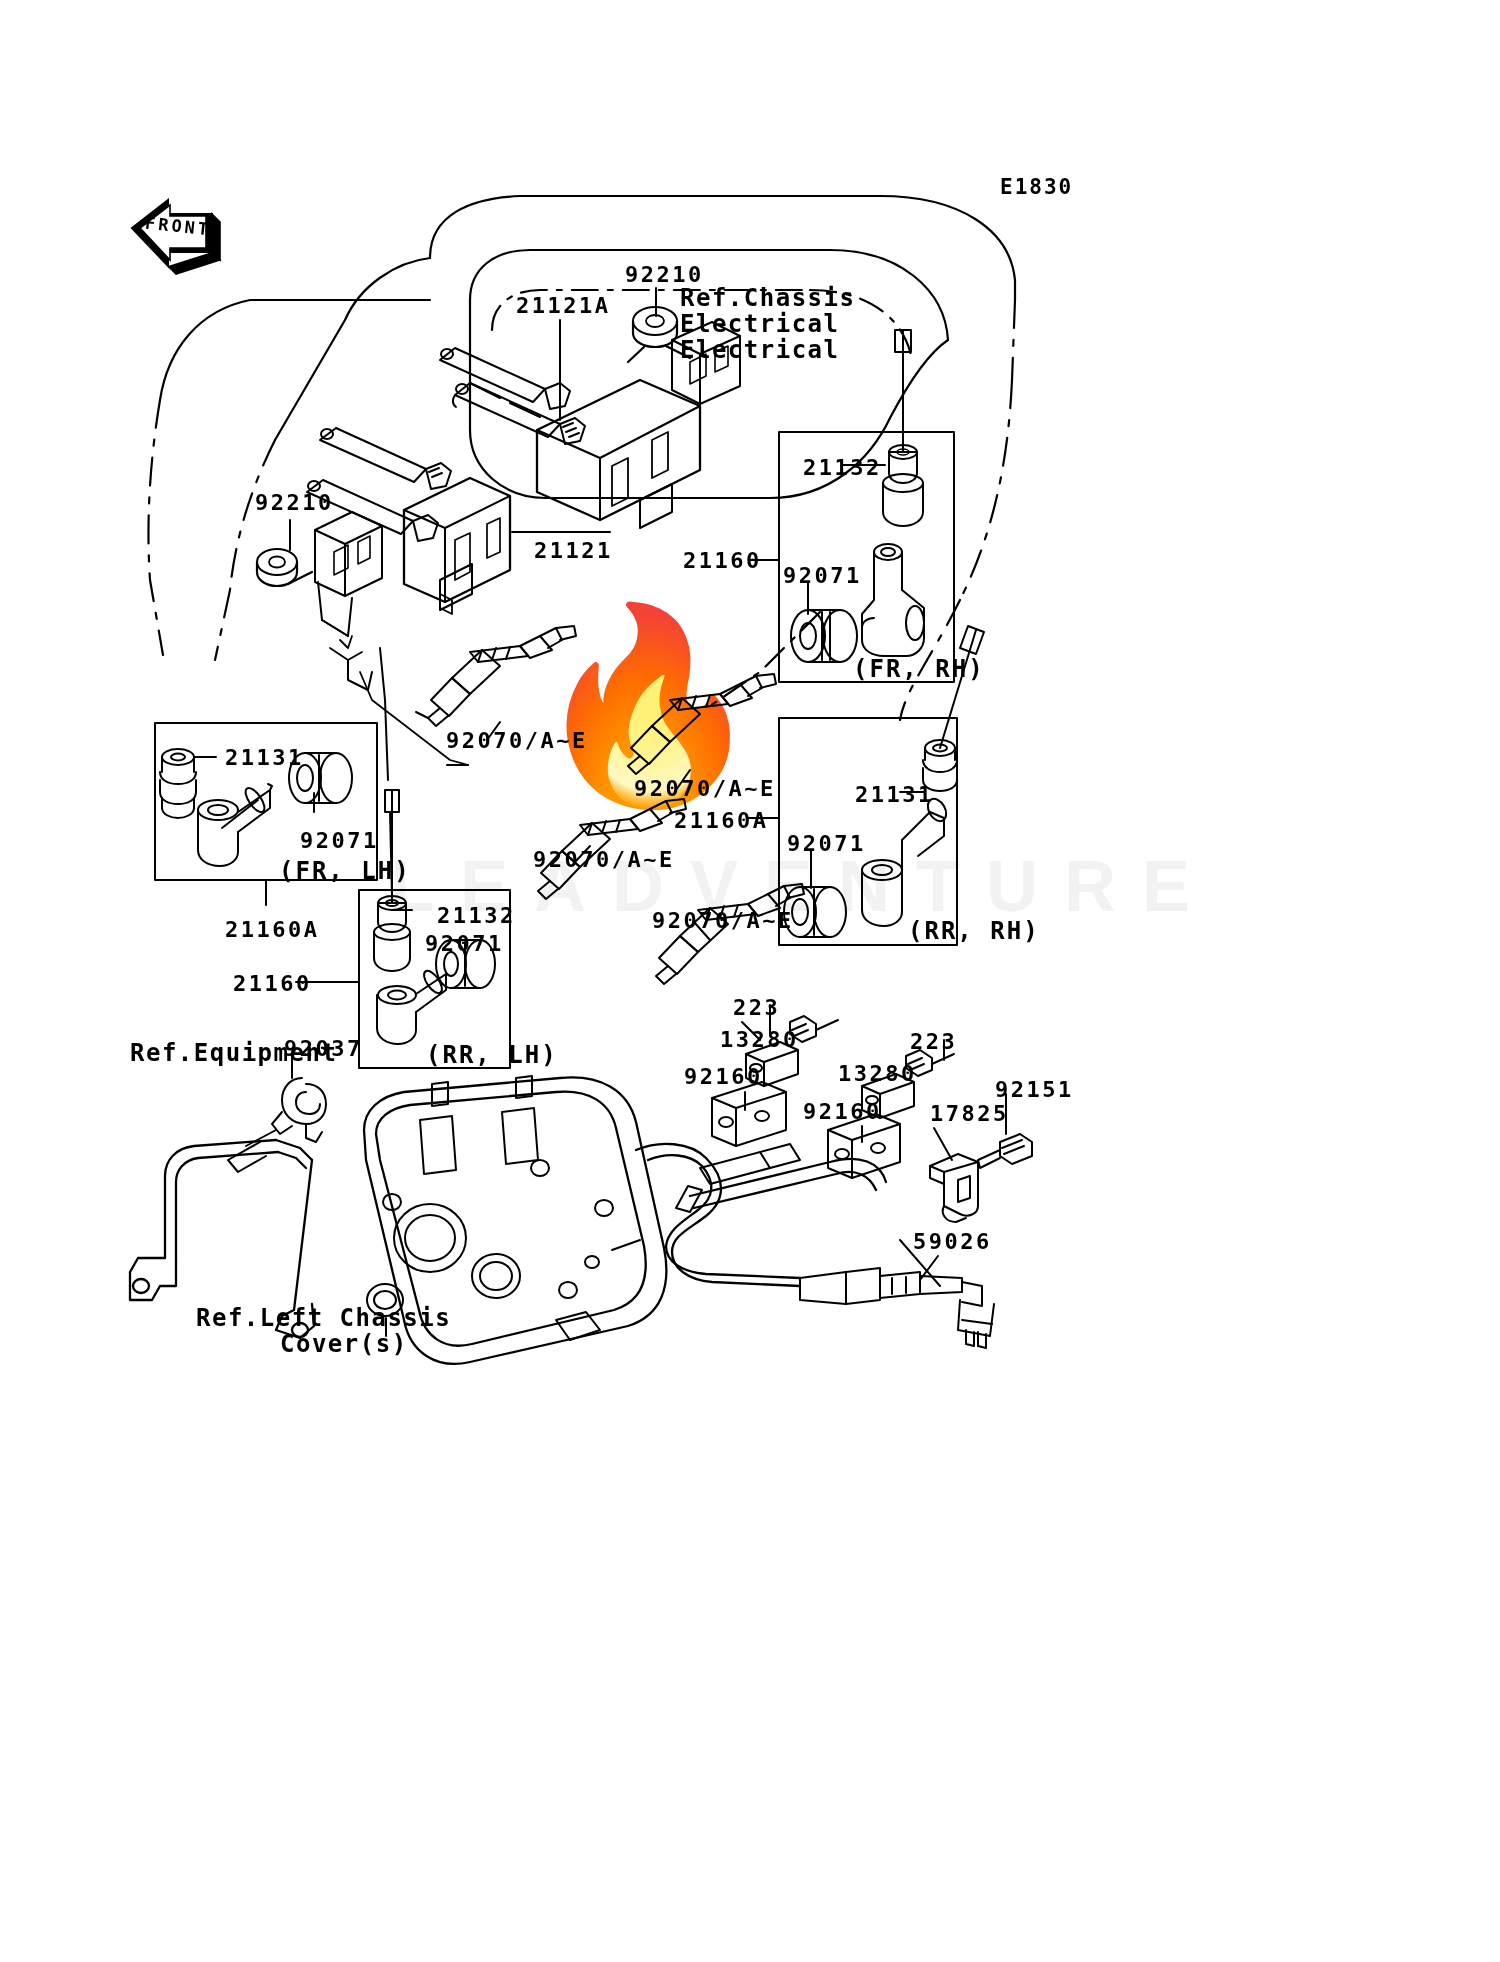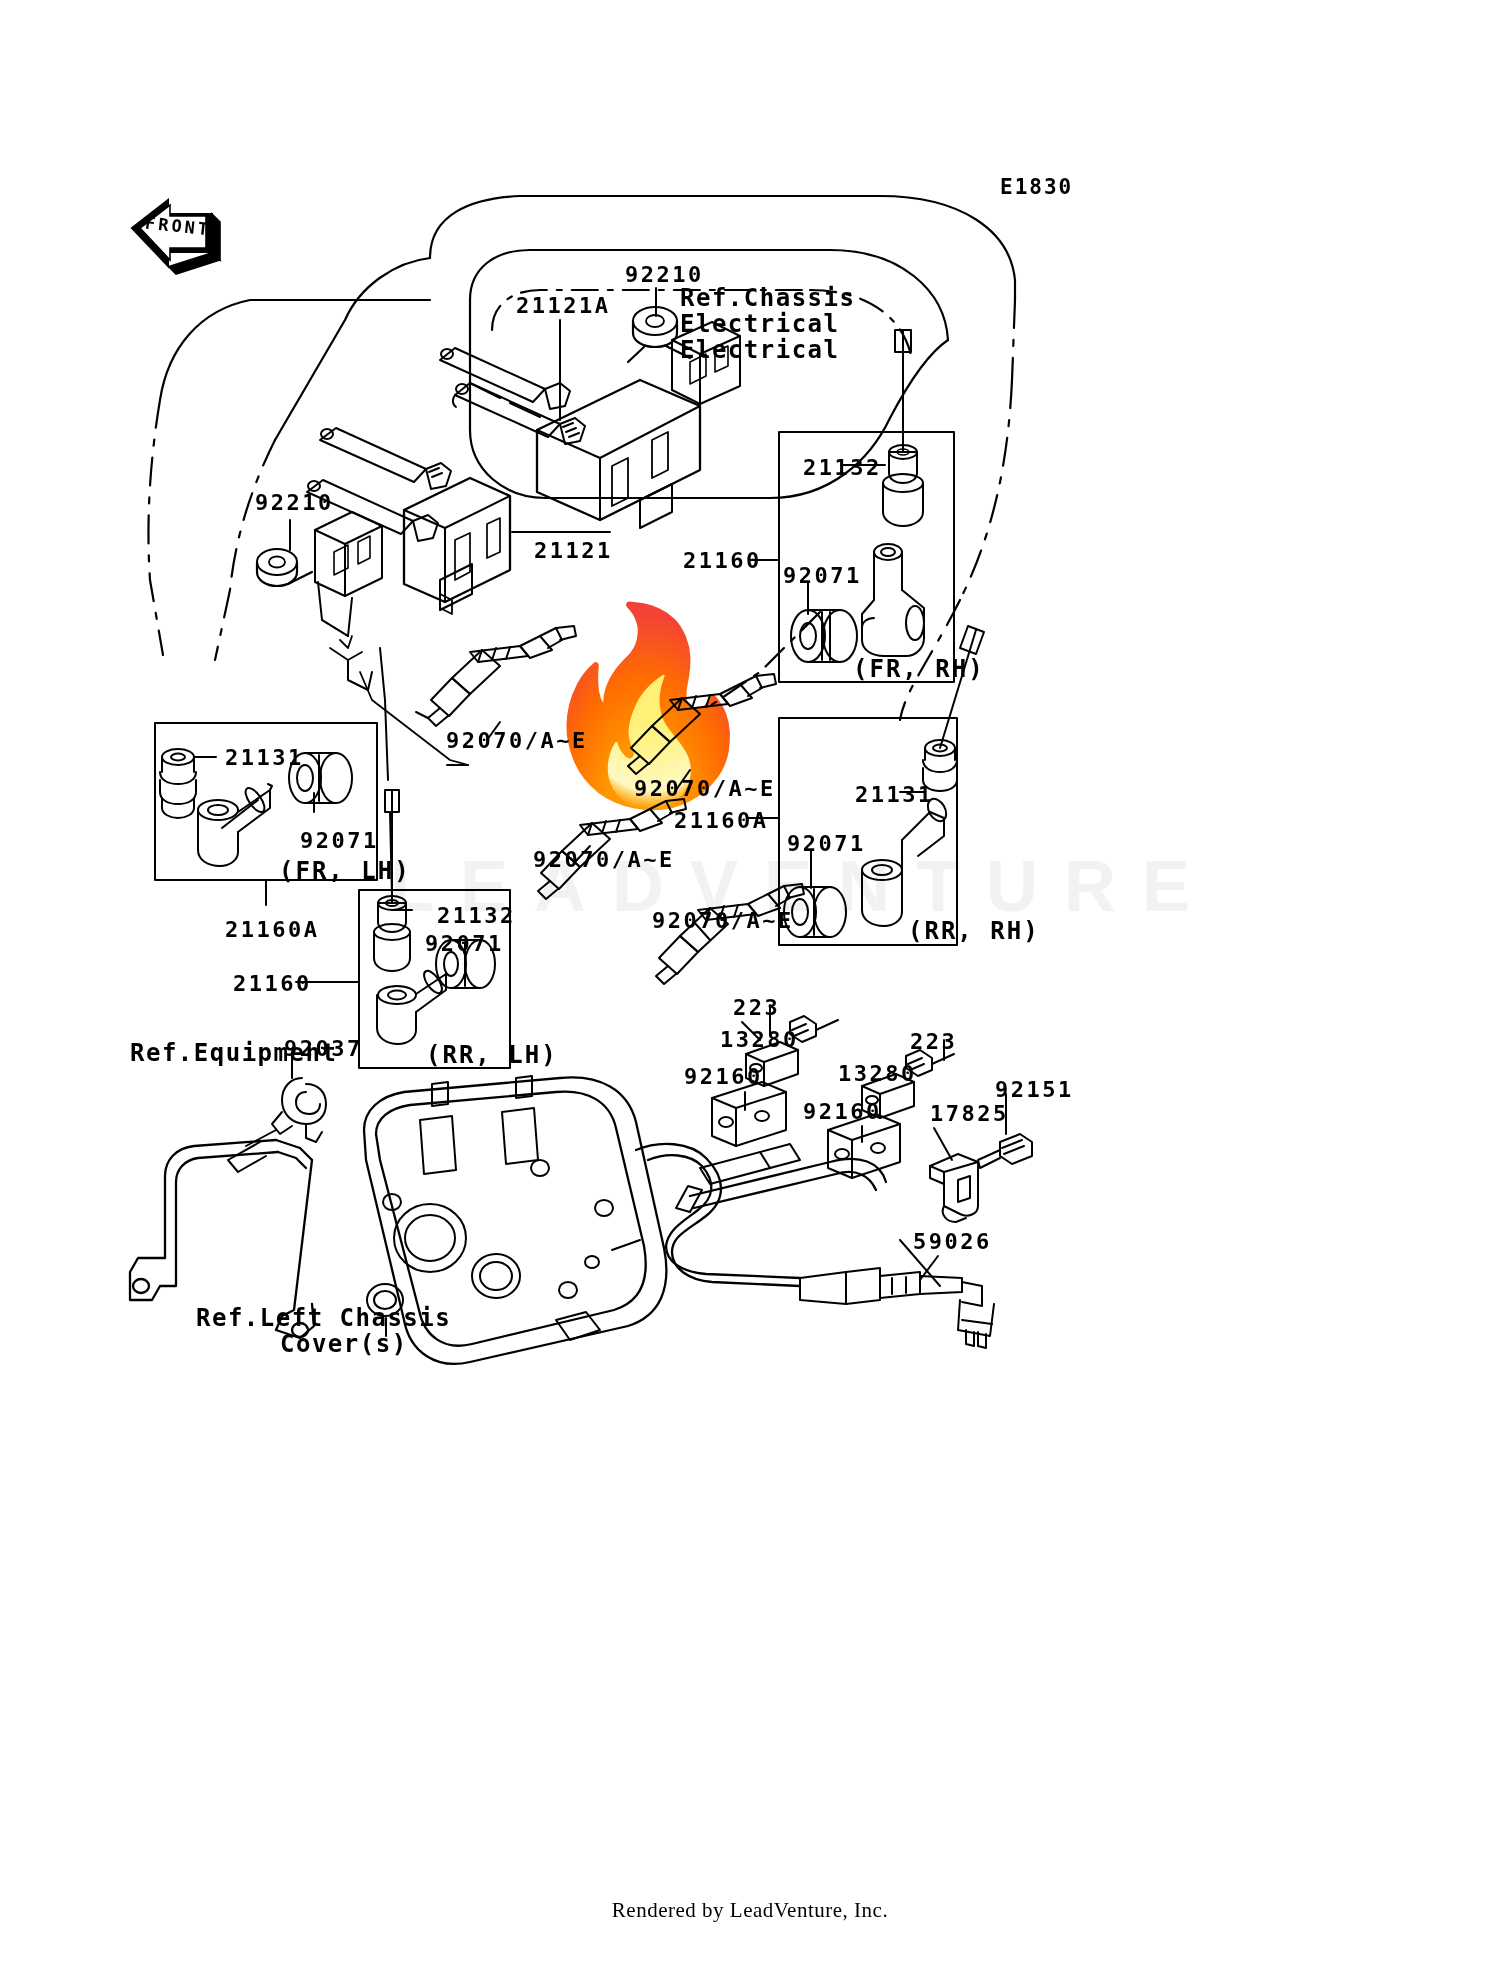--- a/index.html
+++ b/index.html
@@ -492,15 +492,14 @@
   <div class="lbl ref" style="left:680px;top:285px;">Ref.Chassis</div>
   <div class="lbl ref" style="left:680px;top:311px;">Electrical</div>
   <div class="lbl ref" style="left:680px;top:337px;">Electrical</div>
 
 
   <div class="lbl ref" style="left:130px;top:1040px;">Ref.Equipment</div>
 
   <div class="lbl ref" style="left:196px;top:1305px;">Ref.Left Chassis</div>
   <div class="lbl ref" style="left:280px;top:1331px;">Cover(s)</div>
 
-  <div class="foot" style="left:0;top:1898px;">Rendered by LeadVenture, Inc.</div>
 
 </div>
 
 </body></html>

